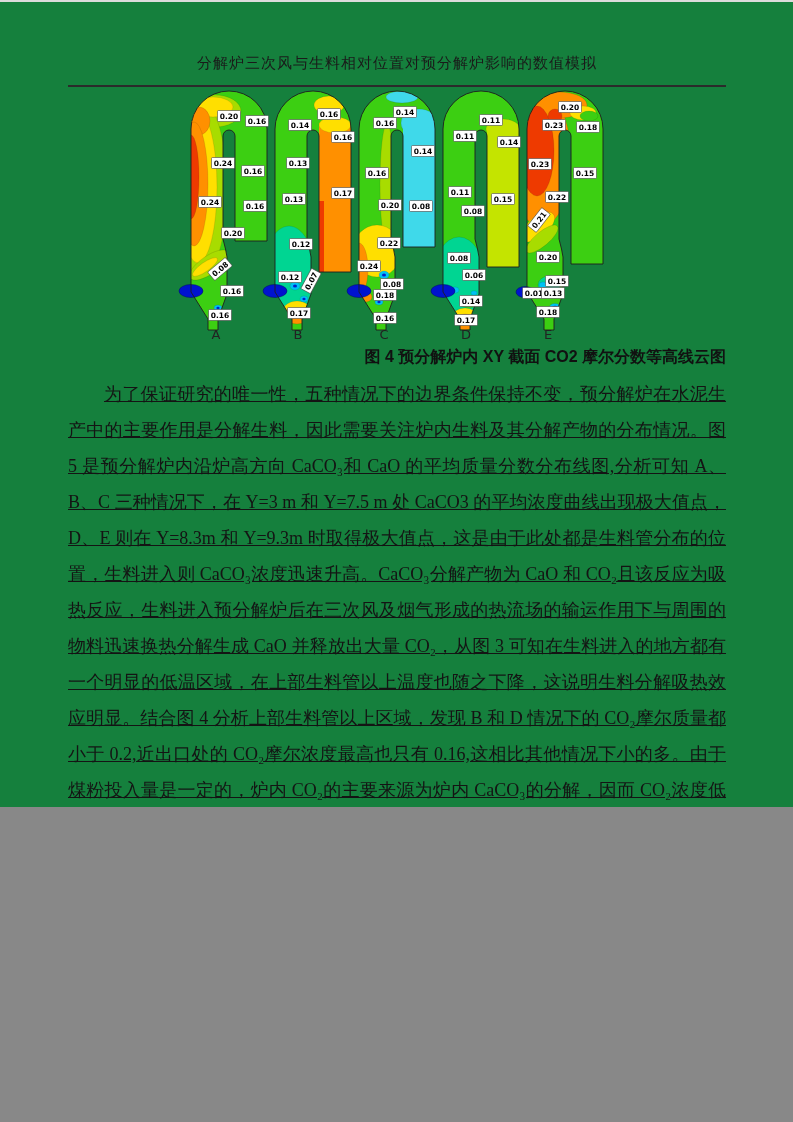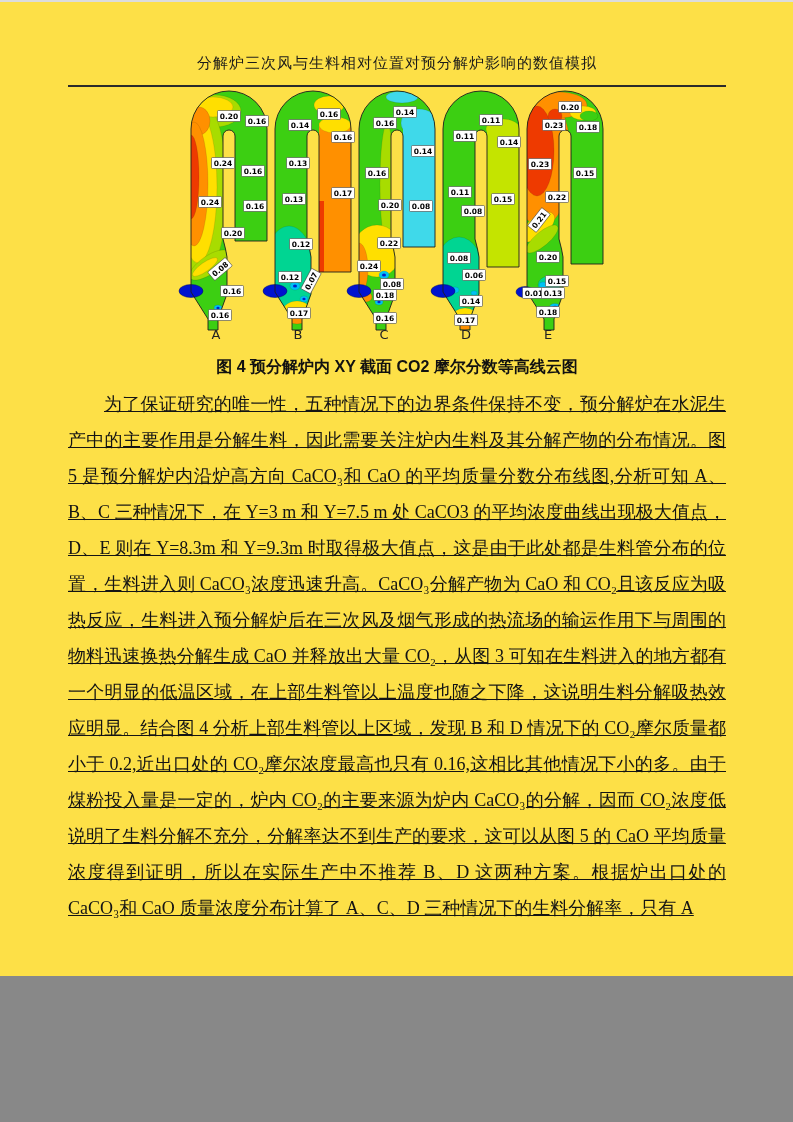--- a/index.html
+++ b/index.html
@@ -1,27 +1,27 @@
 <!DOCTYPE html>
 <html><head>
 <meta charset="utf-8">
 <style>
   html,body{margin:0;padding:0;background:#888;}
-  .page{width:793px;height:976px;background:#fde047;position:relative;overflow:hidden;
+  .page{width:793px;height:807px;background:#15803d;position:relative;overflow:hidden;
         font-family:"Liberation Serif","DejaVu Serif",serif;color:#141414;margin:0 auto;}
   .top-edge{position:absolute;top:0;left:0;right:0;height:2px;background:#dcdcdc;}
   .content{margin:0 67px 0 68px;}
   .title{font-size:15px;text-align:center;padding-top:54px;letter-spacing:1px;color:#1a1a1a;}
   .rule{border:none;border-top:2.5px solid #2b2b2b;margin:12px 0 0 0;}
   .para{font-size:18px;line-height:38px;text-align:justify;margin:3px 0 0 0;}
   .para.main{line-height:36px;text-indent:2em;margin-top:8px;text-decoration:underline;}
   .figure-wrap{width:416px;margin:0 auto;display:flex;gap:4px;padding-top:2px;}
   .figure-wrap svg{overflow:visible;display:block;}
   .caption{font-family:"Liberation Sans","DejaVu Sans",sans-serif;font-weight:bold;
-           font-size:16px;text-align:center;margin-top:16px;color:#111;}
+           font-size:16px;text-align:right;margin-top:6px;color:#111;}
   .footer-bar{position:absolute;left:65px;right:63px;top:1042px;height:5px;border-radius:3px;
               background:linear-gradient(90deg,#000 0%,#141414 45%,#000 100%);}
   .footer-row{position:absolute;left:65px;right:63px;top:1051px;height:18px;
               font-family:"Liberation Sans","DejaVu Sans",sans-serif;font-size:19px;color:#111;}
   .page-num{position:absolute;left:0;right:0;text-align:center;top:0;}
   .issue{position:absolute;right:2px;top:0;margin-left:40px;}
   
   .f-g{fill:#3ccf12}.f-yg{fill:#a8dc00}.f-y{fill:#ffdf00}.f-o{fill:#ff9000}.f-r{fill:#ee3a00}
   .f-teal{fill:#00d592}.f-cyan{fill:#3fd9ea}.f-ygd{fill:#c4e400}.f-cs{fill:#00c2f2}.f-b{fill:#0022cc}
   .vessel ellipse:not(.inlet):not(.f-b){stroke:rgba(0,0,0,0.25);stroke-width:0.4;}

